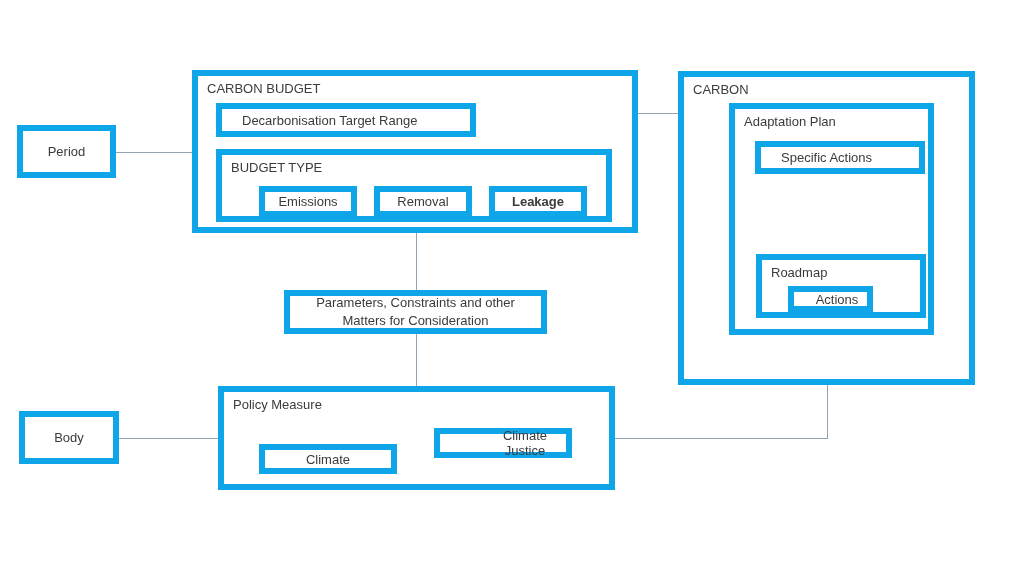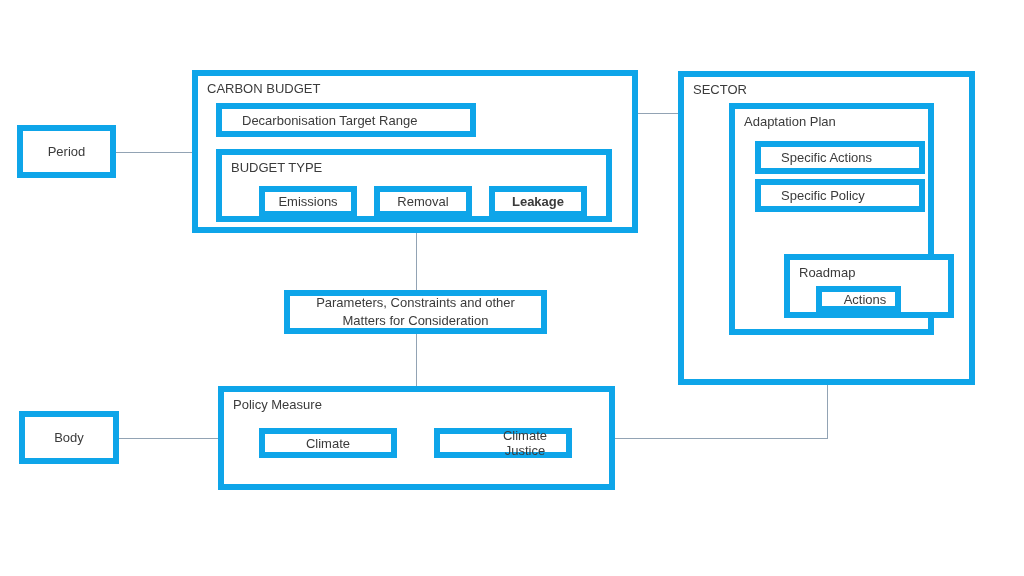--- a/index.html
+++ b/index.html
@@ -81,52 +81,49 @@
       <div class="box center" style="left:152px; top:31px; width:98px; height:31px;">
         <span>Removal</span>
       </div>
       <div class="box center" style="left:267px; top:31px; width:98px; height:31px;font-weight:bold;">
         <span>Leakage</span>
       </div>
     </div>
   </div>
 
   <div class="box" style="left:678px; top:71px; width:297px; height:314px;">
-    <div class="container-label">SECTOR</div>
+    <div class="container-label">CARBON</div>
 
     <div class="box" style="left:45px; top:26px; width:205px; height:232px;">
       <div class="container-label">Adaptation Plan</div>
 
       <div class="box leftpad" style="left:20px; top:32px; width:170px; height:33px;">
         <span>Specific Actions</span>
       </div>
 
-      <div class="box leftpad" style="left:20px; top:70px; width:170px; height:33px;">
-        <span>Specific Policy</span>
-      </div>
 
-      <div class="box" style="left:21px; top:145px; width:170px; height:64px;margin-left:28px;">
+      <div class="box" style="left:21px; top:145px; width:170px; height:64px;">
         <div class="container-label">Roadmap</div>
         <div class="box center" style="left:26px; top:26px; width:85px; height:26px;padding-left:13px;">
           <span>Actions</span>
         </div>
       </div>
     </div>
   </div>
 
   <div class="box center two-line" style="left:284px; top:290px; width:263px; height:44px;">
     <div>
       <div>Parameters, Constraints and other</div>
       <div>Matters for Consideration</div>
     </div>
   </div>
 
   <div class="box" style="left:218px; top:386px; width:397px; height:104px;">
     <div class="container-label">Policy Measure</div>
-    <div class="box center" style="left:35px; top:36px; width:138px; height:30px;">
+    <div class="box center" style="left:35px; top:52px; width:138px; height:30px;">
       <span>Climate</span>
     </div>
     <div class="box center" style="left:210px; top:36px; width:138px; height:30px;padding-left:44px;">
       <span>Climate Justice</span>
     </div>
   </div>
 
 </div>
 
 </body></html>

